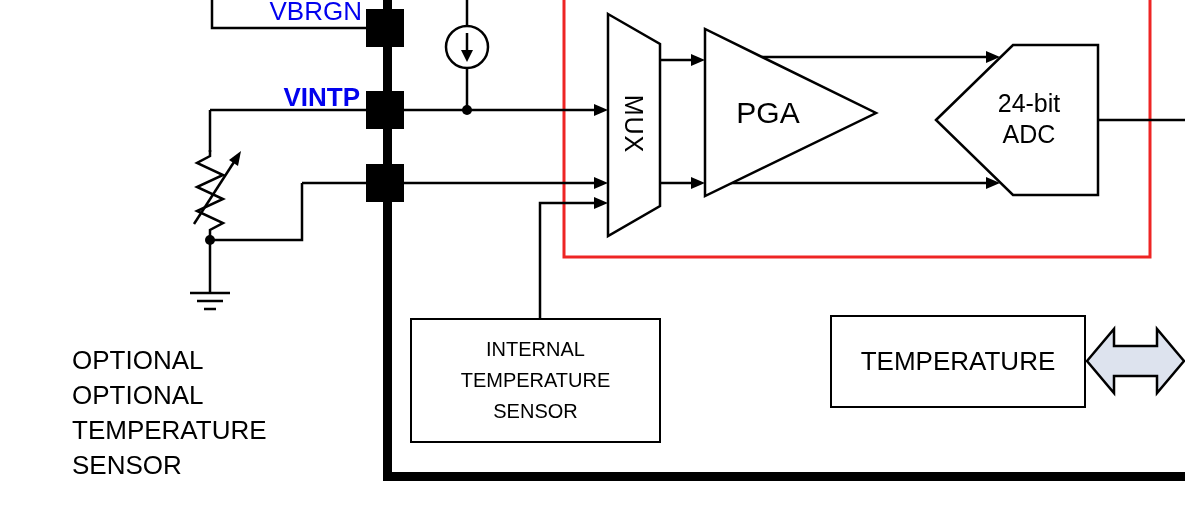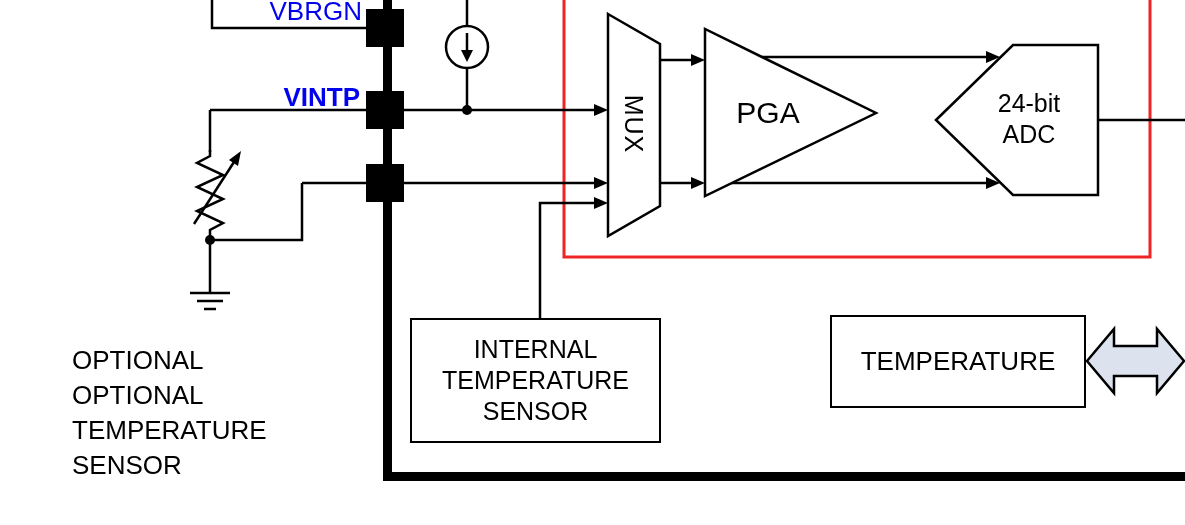--- a/index.html
+++ b/index.html
@@ -18,21 +18,21 @@
     position:absolute; left:633px; top:124px; font-size:25px; letter-spacing:1px;
     transform:translate(-50%,-50%) rotate(90deg); white-space:nowrap;
   }
   .pga-lbl { left:768px; top:113px; font-size:30px; }
   .adc-lbl { left:1029px; top:119px; font-size:25px; line-height:31px; }
   .afe-lbl { left:914px; top:238px; font-size:26px; }
   .box {
     position:absolute; box-sizing:border-box; border:2.5px solid #000; background:#fff;
     display:flex; flex-direction:column; align-items:center; justify-content:center;
   }
-  .int-box { left:410px; top:318px; width:251px; height:125px; font-size:25px; line-height:31px; }
+  .int-box { left:410px; top:318px; width:251px; height:125px; font-size:20px; line-height:31px; }
   .diag-box { left:830px; top:315px; width:256px; height:93px; font-size:26px; }
   .ext-note {
     position:absolute; left:72px; top:322px; width:248px; 
     font-size:26px; line-height:35px;margin-top:21px;
   }
 </style>
 </head>
 <body>
 
 <div class="stage">

